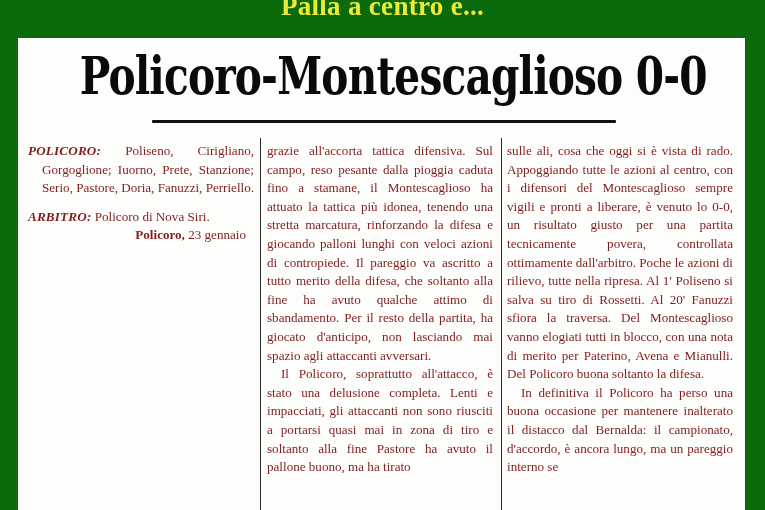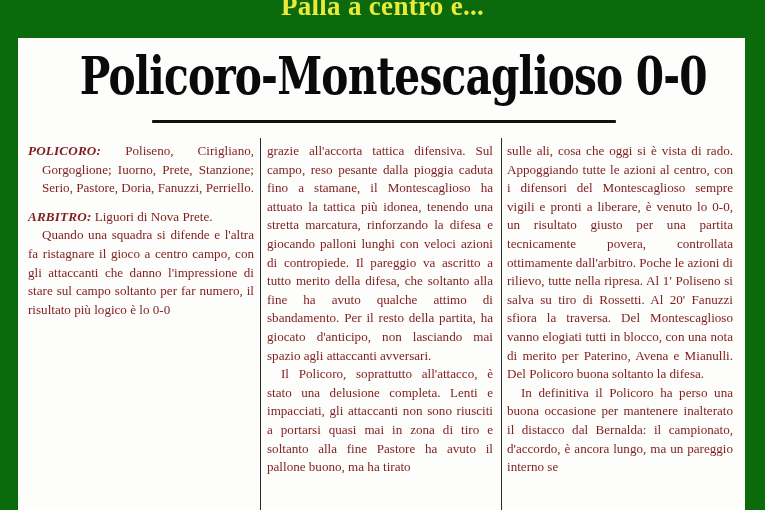--- a/index.html
+++ b/index.html
@@ -130,23 +130,26 @@
   <div class="divider div1"></div>
   <div class="divider div2"></div>
 
   <div class="col col1">
     <p class="teamblock lineindent">
       <span class="label">POLICORO:</span>
       <span>Poliseno, Cirigliano, Gorgoglione; Iuorno, Prete, Stanzione; Serio, Pastore, Doria, Fanuzzi, Perriello.</span>
     </p>
     <p class="lineindent">
       <span class="label">ARBITRO:</span>
-      <span>Liguori di Nova Prete.</span>
+      <span>Policoro di Nova Siri.</span>
     </p>
-    <p class="indent">Quando una squadra si difende e l'altra fa ristagnare il gioco a centro campo, con gli attaccanti che danno l'impressione di stare sul campo soltanto per far numero, il risultato più logico è lo 0-0</p>
+    <p class="dateline">
+      <span class="place">Policoro,</span>
+      <span>23 gennaio</span>
+    </p>
   </div>
 
   <div class="col col2">
     <p>grazie all'accorta tattica difensiva. Sul campo, reso pesante dalla pioggia caduta fino a stamane, il Montescaglioso ha attuato la tattica più idonea, tenendo una stretta marcatura, rinforzando la difesa e giocando palloni lunghi con veloci azioni di contropiede. Il pareggio va ascritto a tutto merito della difesa, che soltanto alla fine ha avuto qualche attimo di sbandamento. Per il resto della partita, ha giocato d'anticipo, non lasciando mai spazio agli attaccanti avversari.</p>
     <p class="indent">Il Policoro, soprattutto all'attacco, è stato una delusione completa. Lenti e impacciati, gli attaccanti non sono riusciti a portarsi quasi mai in zona di tiro e soltanto alla fine Pastore ha avuto il pallone buono, ma ha tirato</p>
   </div>
 
   <div class="col col3">
     <p>sulle ali, cosa che oggi si è vista di rado. Appoggiando tutte le azioni al centro, con i difensori del Montescaglioso sempre vigili e pronti a liberare, è venuto lo 0-0, un risultato giusto per una partita tecnicamente povera, controllata ottimamente dall'arbitro. Poche le azioni di rilievo, tutte nella ripresa. Al 1' Poliseno si salva su tiro di Rossetti. Al 20' Fanuzzi sfiora la traversa. Del Montescaglioso vanno elogiati tutti in blocco, con una nota di merito per Paterino, Avena e Mianulli. Del Policoro buona soltanto la difesa.</p>
     <p class="indent">In definitiva il Policoro ha perso una buona occasione per mantenere inalterato il distacco dal Bernalda: il campionato, d'accordo, è ancora lungo, ma un pareggio interno se</p>

